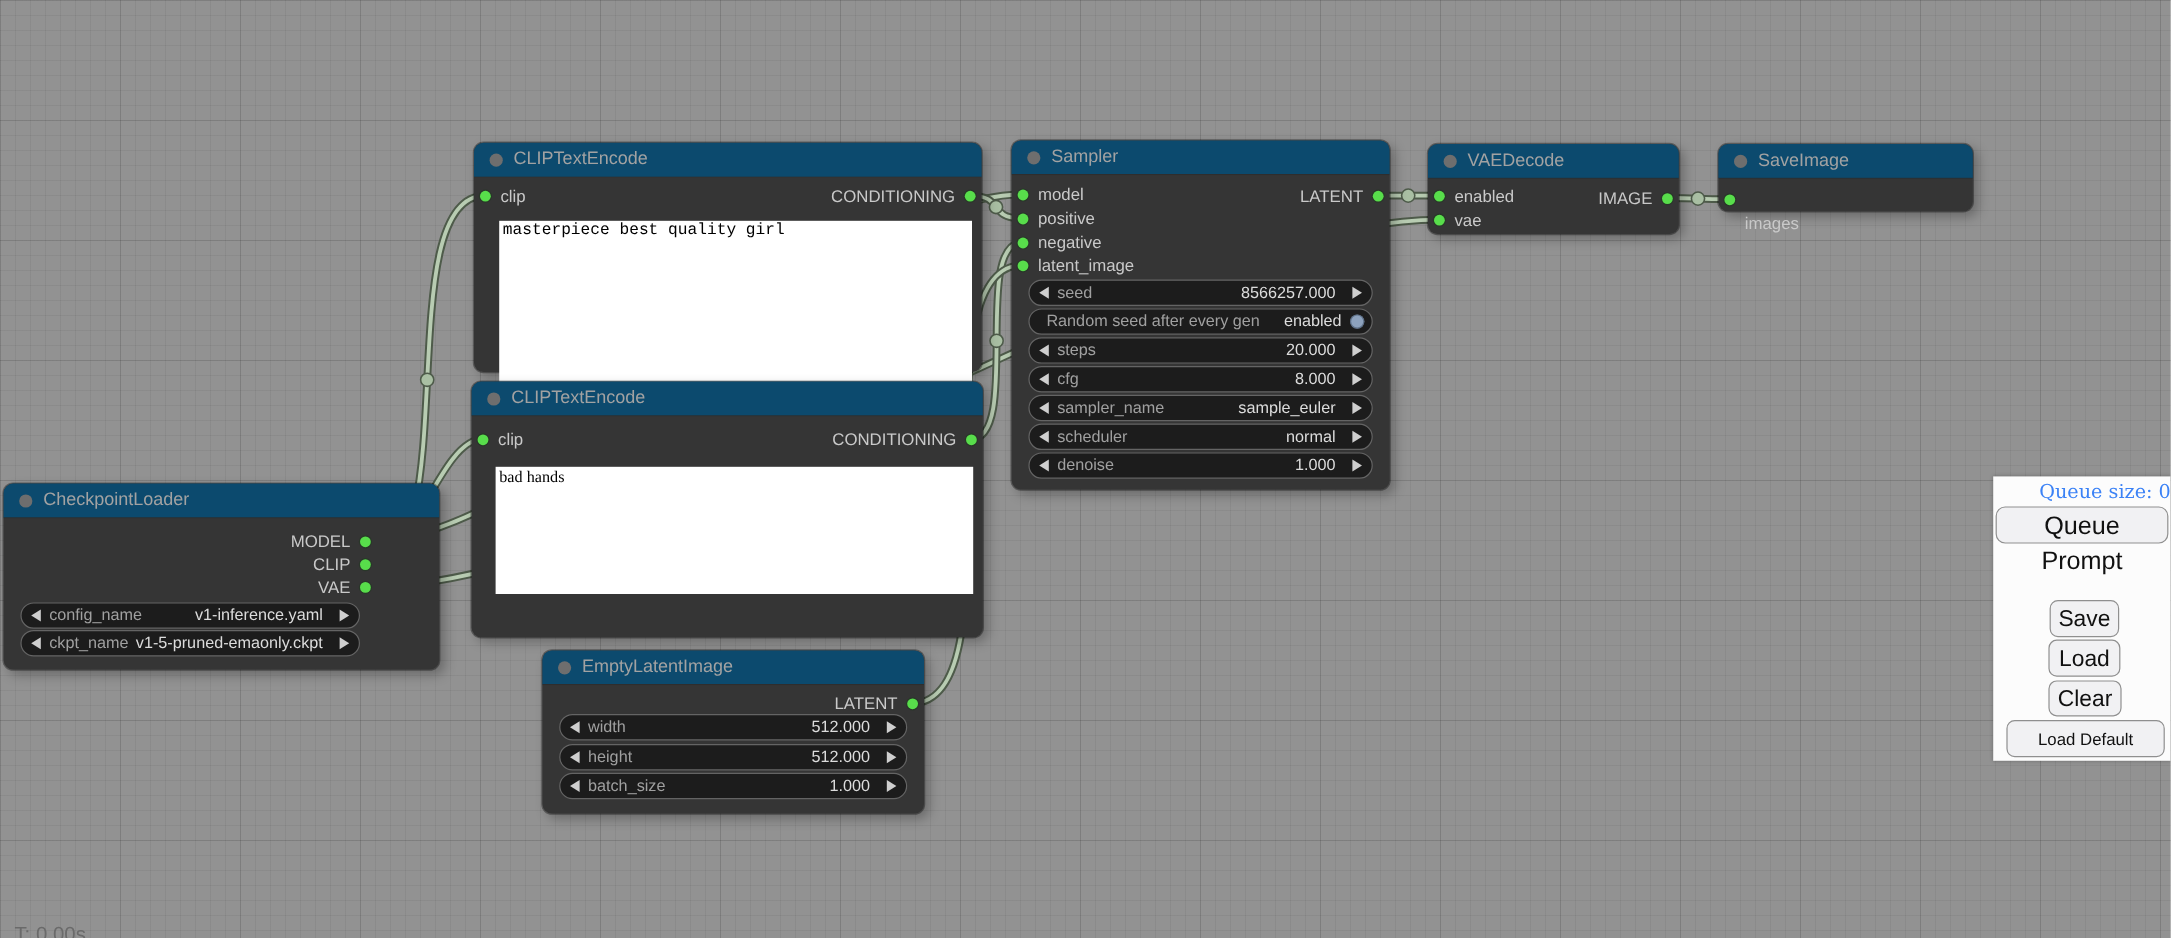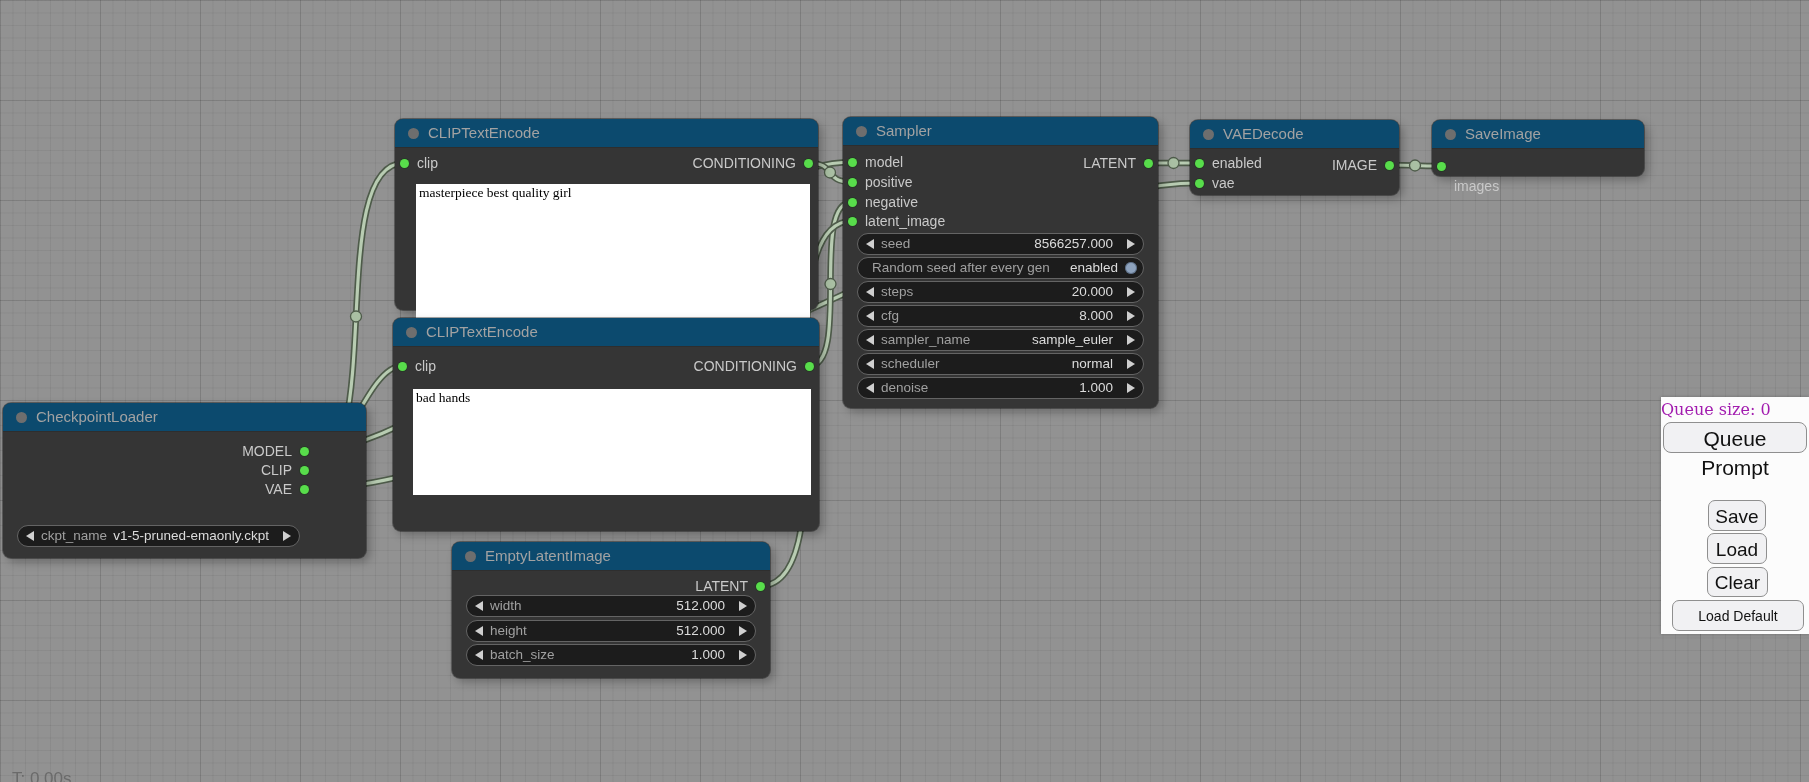--- a/index.html
+++ b/index.html
@@ -48,22 +48,22 @@
   }
   #menu-panel{
     position:absolute;left:1661px;top:397px;width:148px;height:237px;z-index:3;
     background:#fcfcfc;box-shadow:0 0 3px rgba(0,0,0,0.25);
   }
   .menu-btn{
     position:absolute;background:#f1f1f3;border:1px solid #8f8f8f;border-radius:8px;
     color:#111;text-align:center;box-sizing:border-box;cursor:pointer;
     font-family:"Liberation Sans",sans-serif;
   }
-  #queue-size{position:absolute;left:0;top:3px;width:100%;text-align:left;
-    font-family:"DejaVu Serif",serif;font-size:16px;color:#a21caf;}
+  #queue-size{position:absolute;left:0;top:3px;width:100%;text-align:right;
+    font-family:"DejaVu Serif",serif;font-size:16px;color:#3b82f6;}
   #btn-queue-prompt{left:2px;top:25px;width:144px;height:31px;font-size:21px;line-height:29px;}
   #btn-save{left:47px;top:103px;width:58px;height:31px;font-size:19px;line-height:29px;border-radius:7px;}
   #btn-load{left:46px;top:136px;width:60px;height:31px;font-size:19px;line-height:29px;border-radius:7px;}
   #btn-clear{left:46px;top:170px;width:61px;height:30px;font-size:19px;line-height:28px;border-radius:7px;}
   #btn-load-default{left:11px;top:203px;width:132px;height:31px;font-size:14px;line-height:29px;border-radius:7px;}
   #status-text{position:absolute;left:12px;top:769px;font-size:17px;color:#6a6a6a;z-index:2;}
 </style>
 </head>
 <body>
 
@@ -102,37 +102,43 @@
         <div class="node-title">
           <span class="title-dot"></span>
           <span class="title-text">CheckpointLoader</span>
         </div>
         <span class="slot-dot" style="left: 296.5px; top: 43.5px;"></span>
         <span class="slot out-label" style="left: 289px; top: 48px;">MODEL</span>
         <span class="slot-dot" style="left: 296.5px; top: 62.5px;"></span>
         <span class="slot out-label" style="left: 289px; top: 67px;">CLIP</span>
         <span class="slot-dot" style="left: 296.5px; top: 81.5px;"></span>
         <span class="slot out-label" style="left: 289px; top: 86px;">VAE</span>
+        <div class="widget" style="left: 14px; top: 99px; width: 281px;">
+          <span class="arrow-l"></span>
+          <span class="w-label">config_name</span>
+          <span class="w-value">v1-inference.yaml</span>
+          <span class="arrow-r"></span>
+        </div>
         <div class="widget" style="left: 14px; top: 122px; width: 281px;">
           <span class="arrow-l"></span>
           <span class="w-label">ckpt_name</span>
           <span class="w-value">v1-5-pruned-emaonly.ckpt</span>
           <span class="arrow-r"></span>
         </div>
       </div>
       <div class="node" style="left: 395px; top: 119px; width: 423px; height: 191px;">
         <div class="node-title">
           <span class="title-dot"></span>
           <span class="title-text">CLIPTextEncode</span>
         </div>
         <span class="slot-dot" style="left: 5px; top: 39.5px;"></span>
         <span class="slot in-label" style="left: 22px; top: 44px;">clip</span>
         <span class="slot-dot" style="left: 408.5px; top: 39.5px;"></span>
         <span class="slot out-label" style="left: 401px; top: 44px;">CONDITIONING</span>
-        <textarea class="prompt" spellcheck="false" style="left: 21px; top: 65px; width: 394px; height: 147px;">masterpiece best quality girl</textarea>
+        <textarea class="prompt" spellcheck="false" style="left: 21px; top: 65px; width: 394px; height: 147px; font-family: Liberation Mono, monospace;">masterpiece best quality girl</textarea>
       </div>
       <div class="node" style="left: 393px; top: 318px; width: 426px; height: 213px;">
         <div class="node-title">
           <span class="title-dot"></span>
           <span class="title-text">CLIPTextEncode</span>
         </div>
         <span class="slot-dot" style="left: 5px; top: 43.5px;"></span>
         <span class="slot in-label" style="left: 22px; top: 48px;">clip</span>
         <span class="slot-dot" style="left: 411.5px; top: 43.5px;"></span>
         <span class="slot out-label" style="left: 404px; top: 48px;">CONDITIONING</span>

